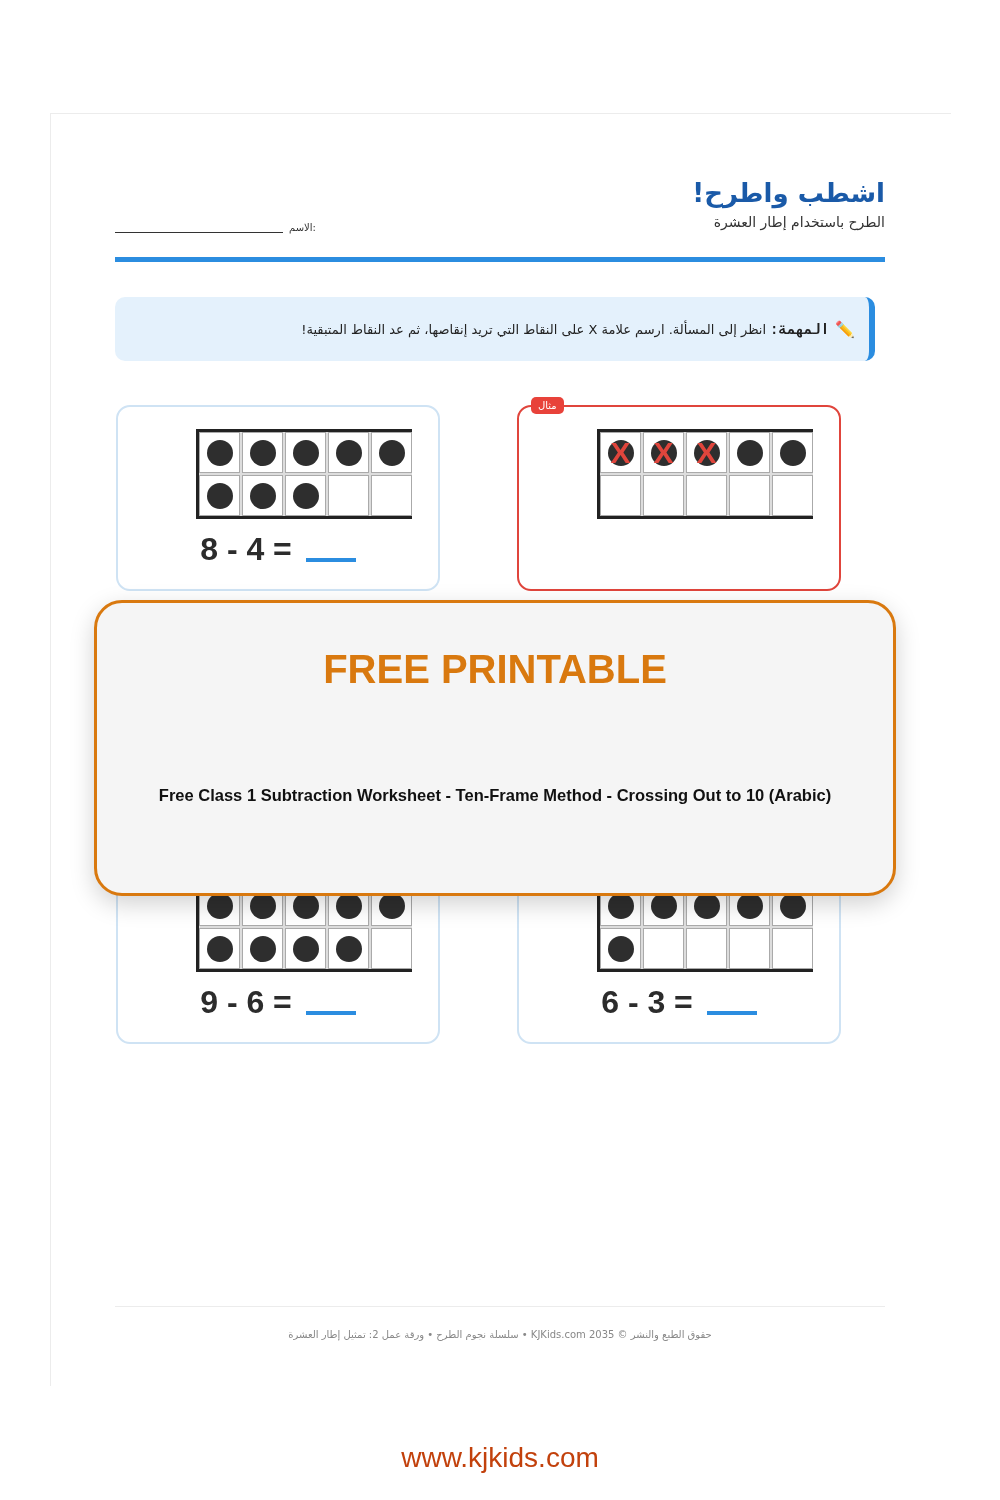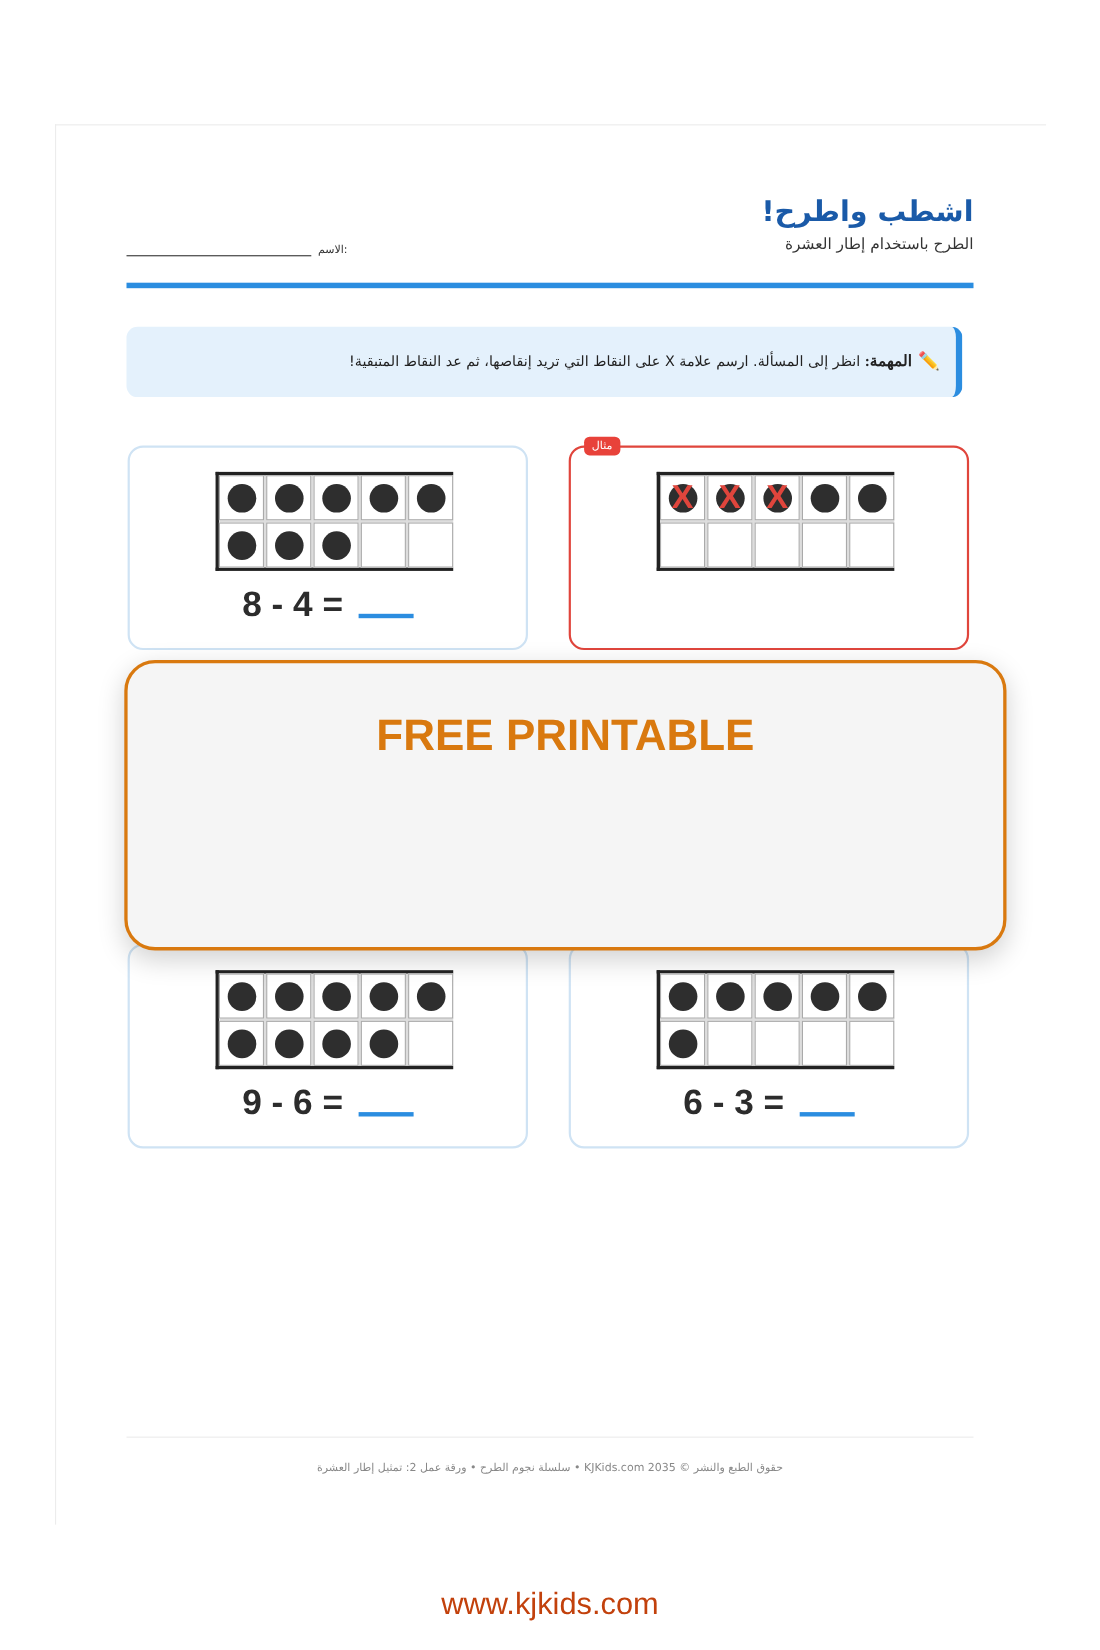--- a/index.html
+++ b/index.html
@@ -6,34 +6,34 @@
   body { width:1000px; height:1500px; background:#ffffff; position:relative; overflow:hidden; font-family:"Liberation Sans", sans-serif; }
   .page { position:absolute; left:50px; top:113px; width:900px; height:1272px; border-top:1px solid #ececec; border-left:1px solid #ececec; background:#fff; }
   .title { position:absolute; right:115px; top:178px; font-size:26px; font-weight:bold; color:#1a5aa8; direction:rtl; font-family:"DejaVu Sans", sans-serif; }
   .subtitle { position:absolute; right:115px; top:214px; font-size:14px; color:#333; direction:rtl; font-family:"DejaVu Sans", sans-serif; }
   .name-field { position:absolute; left:115px; top:218px; display:flex; align-items:flex-end; gap:6px; direction:ltr; }
   .name-line { width:168px; border-bottom:1px solid #333; height:14px; }
   .name-label { font-size:10px; color:#333; font-family:"DejaVu Sans", sans-serif; }
   .header-rule { position:absolute; left:115px; top:257px; width:770px; height:5px; background:#2b8de0; }
   .instruction { position:absolute; left:115px; top:297px; width:760px; height:64px; background:#e4f1fc; border-radius:10px; border-right:6px solid #2b8de0; display:flex; align-items:center; justify-content:flex-start; direction:rtl; padding-right:14px; box-sizing:border-box; }
   .instruction .pencil { font-size:16px; margin-left:6px; }
-  .instruction .label { font-weight:bold; font-size:14px; color:#222; margin-left:4px; font-family:Liberation Serif, serif; }
+  .instruction .label { font-weight:bold; font-size:14px; color:#222; margin-left:4px; font-family:Liberation Mono, monospace; }
   .instruction .text { font-size:13px; color:#222; font-family:"DejaVu Sans", sans-serif; }
-  .card { position:absolute; width:364px; height:186px; border:2px solid #cfe3f4; border-radius:14px; box-sizing:border-box; background:#fff; }
+  .card { position:absolute; width:324px; height:186px; border:2px solid #cfe3f4; border-radius:14px; box-sizing:border-box; background:#fff; }
   .card.example { border-color:#e0453c; }
   .badge { position:absolute; left:12px; top:-10px; background:#e8423a; color:#fff; font-size:10px; padding:3px 7px; border-radius:5px; font-family:"DejaVu Sans", sans-serif; }
   .frame { position:absolute; left:78px; top:22px; display:grid; grid-template-columns:repeat(5, 41px); grid-template-rows:repeat(2, 41px); gap:2px; border-left:3px solid #222; border-top:3px solid #222; border-bottom:3px solid #222; padding:0; background:#ddd; }
   .cell { background:#fff; border:1px solid #aaa; box-sizing:border-box; display:flex; align-items:center; justify-content:center; position:relative; }
   .dot { width:26px; height:26px; border-radius:50%; background:#2e2e2e; }
   .xmark { position:absolute; color:#e0453c; font-size:30px; font-weight:bold; line-height:1; }
   .equation { position:absolute; left:0; right:0; top:124px; text-align:center; font-size:32px; font-weight:bold; color:#2c2c2c; display:flex; justify-content:center; align-items:flex-end; gap:14px; }
   .answer-slot { width:50px; border-bottom:4px solid #2b8de0; height:30px; color:#e0453c; font-size:32px; font-weight:bold; text-align:center; line-height:30px; position:relative; top:-6px; }
   .divider { position:absolute; left:115px; top:1306px; width:770px; height:1px; background:#ececec; }
   .footer { position:absolute; left:0; right:0; top:1329px; text-align:center; font-size:10px; color:#888; direction:rtl; font-family:"DejaVu Sans", sans-serif; }
-  .overlay { position:absolute; left:113px; top:600px; width:802px; height:264px; background:#f5f5f5; border:3px solid #d9790f; border-radius:28px; box-sizing:border-box; box-shadow:0 8px 24px rgba(0,0,0,0.18); }
+  .overlay { position:absolute; left:94px; top:600px; width:802px; height:296px; background:#f5f5f5; border:3px solid #d9790f; border-radius:28px; box-sizing:border-box; box-shadow:0 8px 24px rgba(0,0,0,0.18); }
   .overlay .big { position:absolute; left:0; right:0; top:44px; text-align:center; font-size:40px; font-weight:bold; color:#d9790f; }
   .overlay .desc { position:absolute; left:0; right:0; top:183px; text-align:center; font-size:16.5px; font-weight:bold; color:#111; }
   .site { position:absolute; left:0; right:0; top:1442px; text-align:center; font-size:28px; color:#c2410c; }
 </style>
 </head>
 <body>
 
 <div class="page"></div>
 
 <div class="title">اشطب واطرح!</div>
@@ -182,15 +182,16 @@
     <span>6 - 3 =</span>
     <span class="answer-slot"></span>
   </div>
 </div>
 
 <div class="divider"></div>
 <div class="footer">حقوق الطبع والنشر © 2035 KJKids.com • سلسلة نجوم الطرح • ورقة عمل 2: تمثيل إطار العشرة</div>
 
 <div class="overlay">
   <div class="big">FREE PRINTABLE</div>
+  <div class="desc">Free Class 1 Subtraction Worksheet - Ten-Frame Method - Crossing Out to 10 (Arabic)</div>
 </div>
 
 <div class="site">www.kjkids.com</div>
 
 </body></html>

